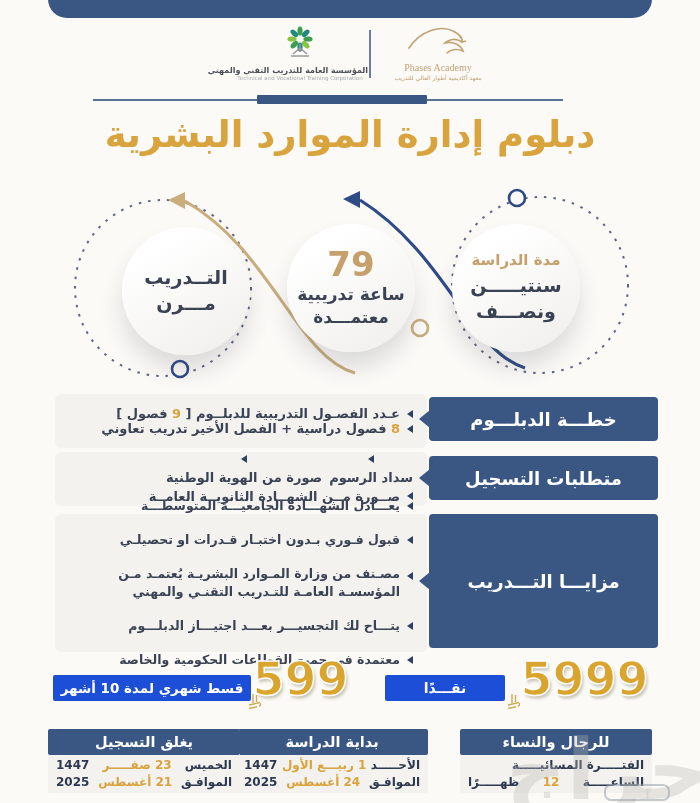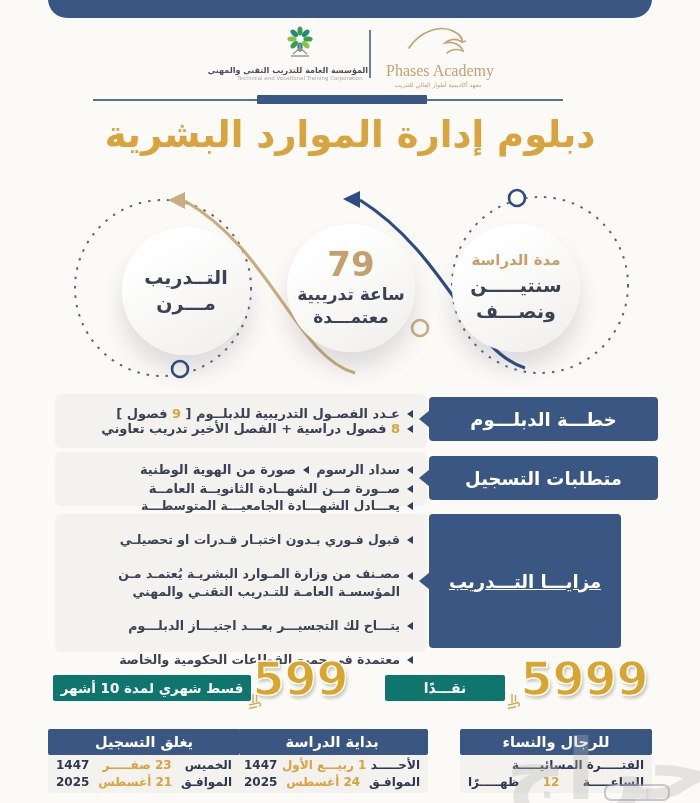--- a/index.html
+++ b/index.html
@@ -7,21 +7,21 @@
        font-family:"DejaVu Sans","Liberation Sans",sans-serif;}
   .abs{position:absolute;}
   
   .topbar{left:48px;top:-20px;width:604px;height:38px;background:#3A5784;border-radius:19px;}
   
   .tvtc{left:232px;top:26px;width:136px;text-align:center;}
   .tvtc .nm{font-size:8px;font-weight:bold;color:#4C4F58;direction:rtl;white-space:nowrap;}
   .tvtc .sub{font-size:5.5px;color:#A9ABB0;white-space:nowrap;}
   .vdiv{left:369px;top:30px;width:2px;height:48px;background:#3A5784;opacity:.75;}
   .phases{left:386px;top:24px;width:104px;text-align:center;}
-  .phases .nm{font-family:"Liberation Serif","DejaVu Serif",serif;font-size:16px;color:#C3A272;white-space:nowrap;}
+  .phases .nm{font-family:"Liberation Serif","DejaVu Serif",serif;font-size:10px;color:#C3A272;white-space:nowrap;}
   .phases .sub{font-size:6px;color:#C3A272;direction:rtl;white-space:nowrap;margin-top:1px;}
   
   .hline{left:93px;top:99px;width:470px;height:2px;background:#3A5784;opacity:.85;}
   .hblock{left:257px;top:95px;width:170px;height:9px;background:#3A5784;border-radius:1px;}
   
   .title{left:0;top:113px;width:700px;text-align:center;font-size:37px;font-weight:800;
          color:#D9A33E;direction:rtl;letter-spacing:-1px;}
   
   .circle{border-radius:50%;width:128px;height:128px;display:flex;flex-direction:column;
           align-items:center;justify-content:center;direction:rtl;text-align:center;
@@ -40,32 +40,32 @@
          box-sizing:border-box;color:#3B4254;font-weight:bold;}
   .p1{top:394px;height:54px;font-size:13px;}
   .p2{top:452px;height:54px;font-size:13px;gap:4px;}
   .p3{top:514px;height:138px;font-size:12.5px;gap:16px;line-height:1.45;padding-left:8px;}
   .blabel{background:#3A5784;border-radius:4px;color:#fff;display:flex;align-items:center;
           justify-content:center;direction:rtl;font-weight:800;font-size:18px;white-space:nowrap;}
   .blabel::before{content:"";position:absolute;left:-10px;top:50%;transform:translateY(-50%);
           border:9px solid transparent;border-right:11px solid #3A5784;border-left:0;}
   .l1{left:429px;top:397px;width:229px;height:44px;}
   .l2{left:429px;top:456px;width:229px;height:44px;}
-  .l3{left:429px;top:514px;width:192px;height:134px;text-decoration:underline;}
+  .l3{left:429px;top:514px;width:229px;height:134px;}
   .brow{display:flex;align-items:center;gap:7px;}
   .tri{width:0;height:0;border-top:4px solid transparent;border-bottom:4px solid transparent;
        border-right:6px solid #2F4061;flex:0 0 auto;}
   .gold{color:#D9A33E;}
-  .grp{display:flex;align-items:center;gap:7px;}
+  .grp{display:flex;align-items:center;gap:7px;flex-direction:column;}
   
   .amount{font-size:46px;font-weight:800;color:#D9A52F;-webkit-text-stroke:1.5px #FFFFFF;
           text-shadow:2px 3px 3px rgba(90,80,40,.3);text-align:center;direction:ltr;}
   .a-cash{left:502px;top:652px;width:165px;}
   .a-inst{left:243px;top:652px;width:115px;}
-  .plabel{background:#0f766e;color:#fff;font-weight:800;display:flex;align-items:center;
+  .plabel{background:#1d4ed8;color:#fff;font-weight:800;display:flex;align-items:center;
           justify-content:center;direction:rtl;border-radius:2px;white-space:nowrap;}
   .pl-cash{left:385px;top:675px;width:120px;height:26px;font-size:14px;}
   .pl-inst{left:53px;top:675px;width:198px;height:26px;font-size:13.5px;}
   .riyal{opacity:.9;}
   .ry-cash{left:507px;top:694px;}
   .ry-inst{left:248px;top:694px;}
   
   .card{top:729px;width:192px;height:64px;background:#F3F2EF;border-radius:3px;}
   .cd-r{left:460px;} .cd-m{left:236px;} .cd-l{left:48px;}
   .chead{height:26px;background:#3A5784;border-radius:2px;color:#fff;font-weight:800;

